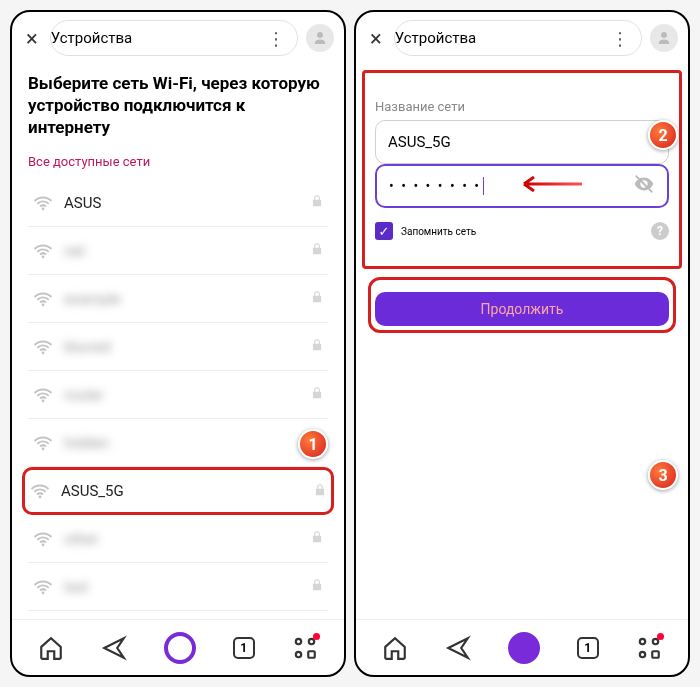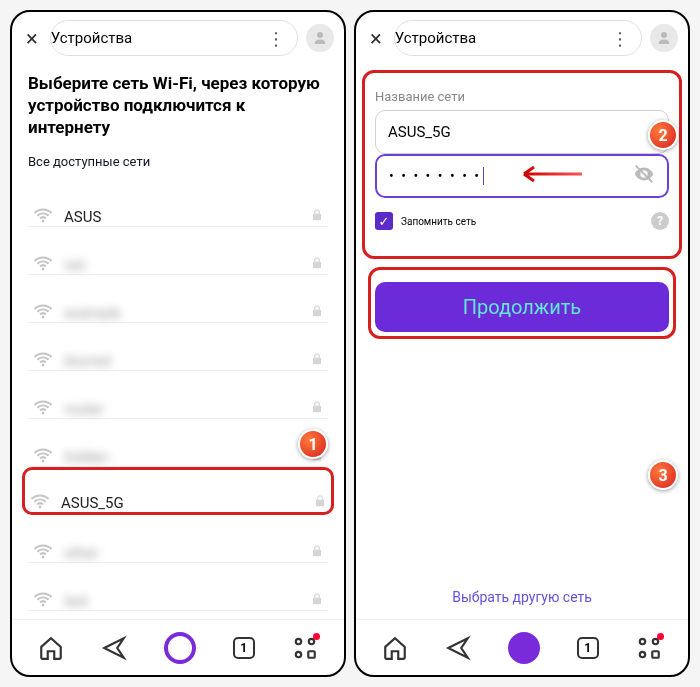--- a/index.html
+++ b/index.html
@@ -6,23 +6,23 @@
 body{background:#f5f5f5;display:flex;gap:8px;padding:10px;justify-content:center}
 .phone{width:340px;height:667px;background:#fff;border:2px solid #000;border-radius:20px;overflow:hidden;display:flex;flex-direction:column;position:relative}
 .topbar{display:flex;align-items:center;padding:8px 10px;gap:8px}
 .close{font-size:22px;color:#333;cursor:pointer;padding:0 4px}
 .pill{flex:1;display:flex;align-items:center;justify-content:flex-start;background:#fff;border:1px solid #e0e0e0;border-radius:20px;height:36px;font-size:15px;position:relative}
 .dots{position:absolute;right:12px;font-size:18px;color:#555}
 .avatar{width:28px;height:28px;border-radius:50%;background:#e8e8e8;display:flex;align-items:center;justify-content:center}
 .avatar svg{width:18px;height:18px;fill:#bbb}
 .content{flex:1;padding:0 16px;overflow:hidden;display:flex;flex-direction:column}
 .h1{font-size:17px;font-weight:700;line-height:1.3;margin:8px 0}
-.subtle{font-size:13px;color:#0f172a;margin:8px 0 10px}
+.subtle{font-size:13px;color:#be185d;margin:8px 0 10px}
 .list{display:flex;flex-direction:column}
-.row{display:flex;align-items:flex-end;height:48px;border-bottom:1px solid #eee;gap:10px;padding:0 4px}
+.row{display:flex;align-items:center;height:48px;border-bottom:1px solid #eee;gap:10px;padding:0 4px}
 .wifi-ic{width:22px;height:22px;opacity:.5}
 .wifi-ic svg{width:100%;height:100%;fill:#888}
 .nm{flex:1;font-size:15px;color:#222}
 .nm.bl{filter:blur(4px);color:#999}
 .lock{width:14px;opacity:.4}
 .lock svg{width:100%;fill:#999}
 .highlight{border:3px solid #d62020;border-radius:10px;margin:0 -6px}
 .marker{position:absolute;width:30px;height:30px;border-radius:50%;background:radial-gradient(circle at 35% 35%,#ff7a3a,#d62020);border:2px solid #fff;box-shadow:0 1px 4px rgba(0,0,0,.4);display:flex;align-items:center;justify-content:center;color:#fff;font-weight:700;font-size:16px;z-index:10}
 .bottombar{height:56px;border-top:1px solid #eee;display:flex;align-items:center;justify-content:space-around;padding:0 8px}
 .nav-ic{width:26px;height:26px;display:flex;align-items:center;justify-content:center;position:relative}
@@ -34,23 +34,23 @@
 .fieldlabel{font-size:13px;color:#888;margin:14px 0 6px}
 .input{width:100%;height:44px;border:1px solid #d0d0d0;border-radius:10px;padding:0 12px;font-size:15px;display:flex;align-items:center}
 .input.focus{border:2px solid #6b3fd9}
 .pwd{letter-spacing:2px;font-size:14px}
 .caret{display:inline-block;width:1px;height:18px;background:#6b3fd9;margin-left:2px;vertical-align:middle}
 .eye{margin-left:auto;opacity:.5}
 .eye svg{width:22px;height:22px;fill:#777}
 .checkrow{display:flex;align-items:center;gap:8px;margin:14px 0}
 .cb{width:18px;height:18px;background:#5b2bc9;border-radius:3px;display:flex;align-items:center;justify-content:center;color:#fff;font-size:13px}
 .help{margin-left:auto;width:18px;height:18px;border-radius:50%;background:#ccc;color:#fff;display:flex;align-items:center;justify-content:center;font-size:12px;font-weight:700}
-.btn{width:100%;height:50px;background:#6b2bd9;color:#5eead4;border:none;border-radius:10px;font-size:20px;margin-top:8px}
+.btn{width:100%;height:34px;background:#6b2bd9;color:#fca5a5;border:none;border-radius:10px;font-size:14px;margin-top:8px}
 .link{text-align:center;font-size:14px;color:#6b4fd6;margin-top:auto;margin-bottom:14px}
-.formbox{border:3px solid #d62020;border-radius:12px;padding:2px 10px 12px;margin:6px -10px 0}
+.formbox{border:3px solid #d62020;border-radius:4px;padding:12px 10px 12px;margin:6px -10px 0}
 .btnbox{border:3px solid #d62020;border-radius:12px;padding:4px;margin:8px -4px}
 .arrow{position:absolute;left:135px;top:50%;transform:translateY(-50%)}
 </style>
 </head>
 <body>
 
 <div class="phone">
   <div class="topbar">
     <span class="close">×</span>
     <div class="pill">
@@ -221,21 +221,20 @@
         <div class="cb">✓</div>
         <span style="font-size:10px">Запомнить сеть</span>
         <div class="help">?</div>
       </div>
     </div>
 
     <div class="btnbox">
       <button class="btn">Продолжить</button>
     </div>
 
-    <div class="link">Выбрать другую сеть</div>
   </div>
   <div class="marker" style="right:10px;top:108px">2</div>
   <div class="marker" style="right:10px;top:448px">3</div>
   <div class="bottombar">
     <div class="nav-ic">
         <svg viewBox="0 0 24 24">
           <path d="M3 11l9-8 9 8v10a1 1 0 01-1 1h-5v-7h-6v7H4a1 1 0 01-1-1z"></path>
         </svg>
       </div>
     <div class="nav-ic">

